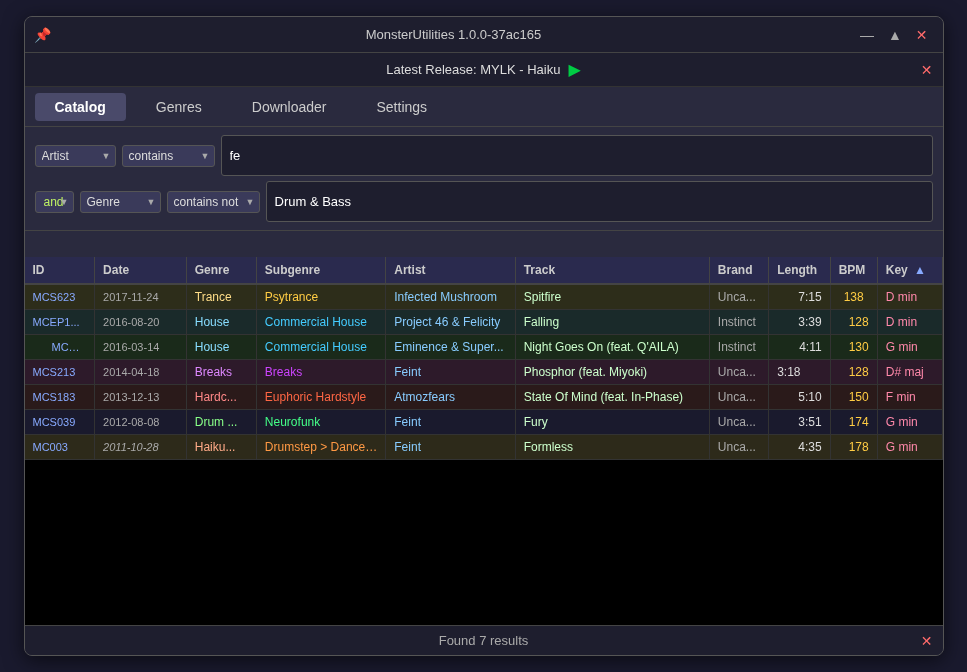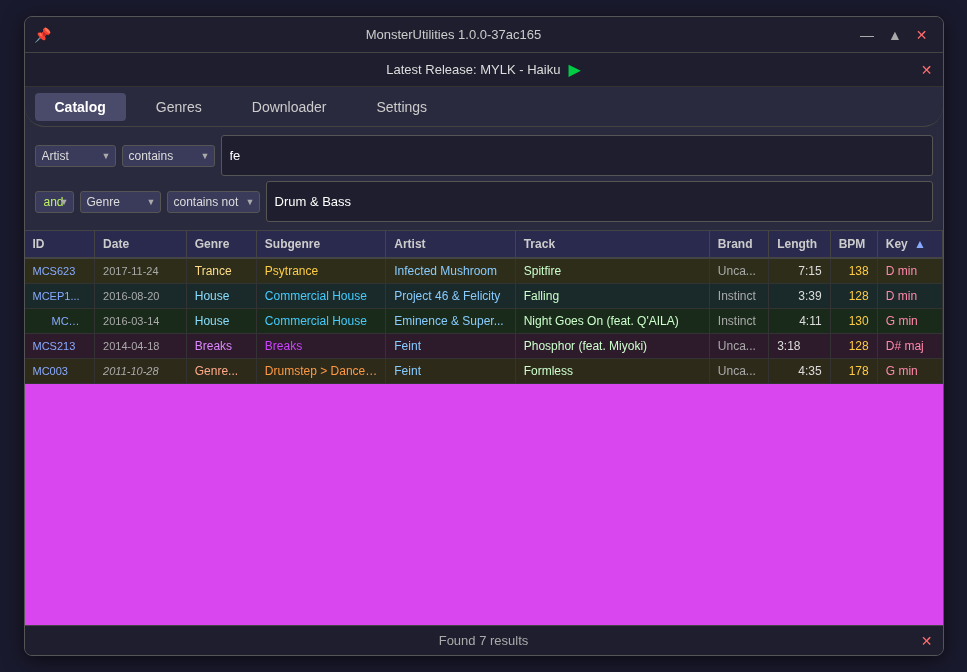--- a/index.html
+++ b/index.html
@@ -97,21 +97,20 @@
     }
     .menu-bar {
       background: #2a2a3e;
       height: 40px;
       display: flex;
       align-items: center;
       padding: 0 10px;
       gap: 10px;
       border-bottom: 1px solid #444;
       flex-shrink: 0;
-      border-radius: 20px;
     }
     .menu-tab {
       padding: 6px 20px;
       border-radius: 4px;
       cursor: pointer;
       font-size: 14px;
       font-weight: 500;
       color: #ccc;
       background: none;
       border: none;
@@ -174,21 +173,22 @@
       border: 1px solid #555;
       color: #bef264;
       border-radius: 3px;
       padding: 3px 8px;
       font-size: 12px;
       cursor: pointer;
     }
     .table-container {
       flex: 1;
       overflow-y: auto;
-      background: #d946ef;
+      background: #000000;
+      margin-top: 26px;
     }
     table {
       width: 100%;
       border-collapse: collapse;
     }
     thead tr {
       background: #2a2a4e;
       position: sticky;
       top: 0;
       z-index: 1;
@@ -358,21 +358,21 @@
       <tbody id="table-body">
       <tr class="row-trance">
             <td style="color: rgb(136, 170, 255); font-size: 11px;">MCS623</td>
             <td style="color: rgb(170, 170, 170); font-size: 11px;">2017-11-24</td>
             <td class="genre-trance">Trance</td>
             <td class="subgenre-psytrance">Psytrance</td>
             <td class="artist-col">Infected Mushroom</td>
             <td class="track-col">Spitfire</td>
             <td style="color: rgb(170, 170, 170);">Unca...</td>
             <td style="color: rgb(221, 221, 221); text-align: right;">7:15</td>
-            <td style="color: rgb(255, 204, 68); text-align: right;">138</td>
+            <td style="color: rgb(255, 204, 68); text-align: center;">138</td>
             <td style="color: rgb(255, 136, 170);">D min</td>
           </tr>
           <tr class="row-house">
             <td style="color: rgb(136, 170, 255); font-size: 11px;">MCEP1...</td>
             <td style="color: rgb(170, 170, 170); font-size: 11px;">2016-08-20</td>
             <td class="genre-house">House</td>
             <td class="subgenre-comhouse">Commercial House</td>
             <td class="artist-col">Project 46 &amp; Felicity</td>
             <td class="track-col">Falling</td>
             <td style="color: rgb(170, 170, 170);">Instinct</td>
@@ -397,24 +397,48 @@
             <td style="color: rgb(170, 170, 170); font-size: 11px;">2014-04-18</td>
             <td class="genre-breaks">Breaks</td>
             <td class="subgenre-breaks">Breaks</td>
             <td class="artist-col">Feint</td>
             <td class="track-col">Phosphor (feat. Miyoki)</td>
             <td style="color: rgb(170, 170, 170);">Unca...</td>
             <td style="color: rgb(221, 221, 221); text-align: left;">3:18</td>
             <td style="color: rgb(255, 204, 68); text-align: right;">128</td>
             <td style="color: rgb(255, 136, 170);">D# maj</td>
           </tr>
+          <tr class="row-hardstyle">
+            <td style="color: rgb(136, 170, 255); font-size: 11px;">MCS183</td>
+            <td style="color: rgb(170, 170, 170); font-size: 11px;">2013-12-13</td>
+            <td class="genre-hardstyle">Hardc...</td>
+            <td class="subgenre-euphoric">Euphoric Hardstyle</td>
+            <td class="artist-col">Atmozfears</td>
+            <td class="track-col">State Of Mind (feat. In-Phase)</td>
+            <td style="color: rgb(170, 170, 170);">Unca...</td>
+            <td style="color: rgb(221, 221, 221); text-align: right;">5:10</td>
+            <td style="color: rgb(255, 204, 68); text-align: right;">150</td>
+            <td style="color: rgb(255, 136, 170);">F min</td>
+          </tr>
+          <tr class="row-dnb">
+            <td style="color: rgb(136, 170, 255); font-size: 11px;">MCS039</td>
+            <td style="color: rgb(170, 170, 170); font-size: 11px;">2012-08-08</td>
+            <td class="genre-dnb">Drum ...</td>
+            <td class="subgenre-neuro">Neurofunk</td>
+            <td class="artist-col">Feint</td>
+            <td class="track-col">Fury</td>
+            <td style="color: rgb(170, 170, 170);">Unca...</td>
+            <td style="color: rgb(221, 221, 221); text-align: right;">3:51</td>
+            <td style="color: rgb(255, 204, 68); text-align: right;">174</td>
+            <td style="color: rgb(255, 136, 170);">G min</td>
+          </tr>
           <tr class="row-drumstep">
             <td style="color: rgb(136, 170, 255); font-size: 11px;">MC003</td>
             <td style="color: rgb(170, 170, 170); font-size: 11px; font-style: italic;">2011-10-28</td>
-            <td class="genre-drumstep">Genre...</td>
+            <td class="genre-drumstep">Haiku...</td>
             <td class="subgenre-drum">Drumstep &gt; Dancef...</td>
             <td class="artist-col">Feint</td>
             <td class="track-col">Formless</td>
             <td style="color: rgb(170, 170, 170);">Unca...</td>
             <td style="color: rgb(221, 221, 221); text-align: right;">4:35</td>
             <td style="color: rgb(255, 204, 68); text-align: right;">178</td>
             <td style="color: rgb(255, 136, 170);">G min</td>
           </tr>
         </tbody>
     </table>

